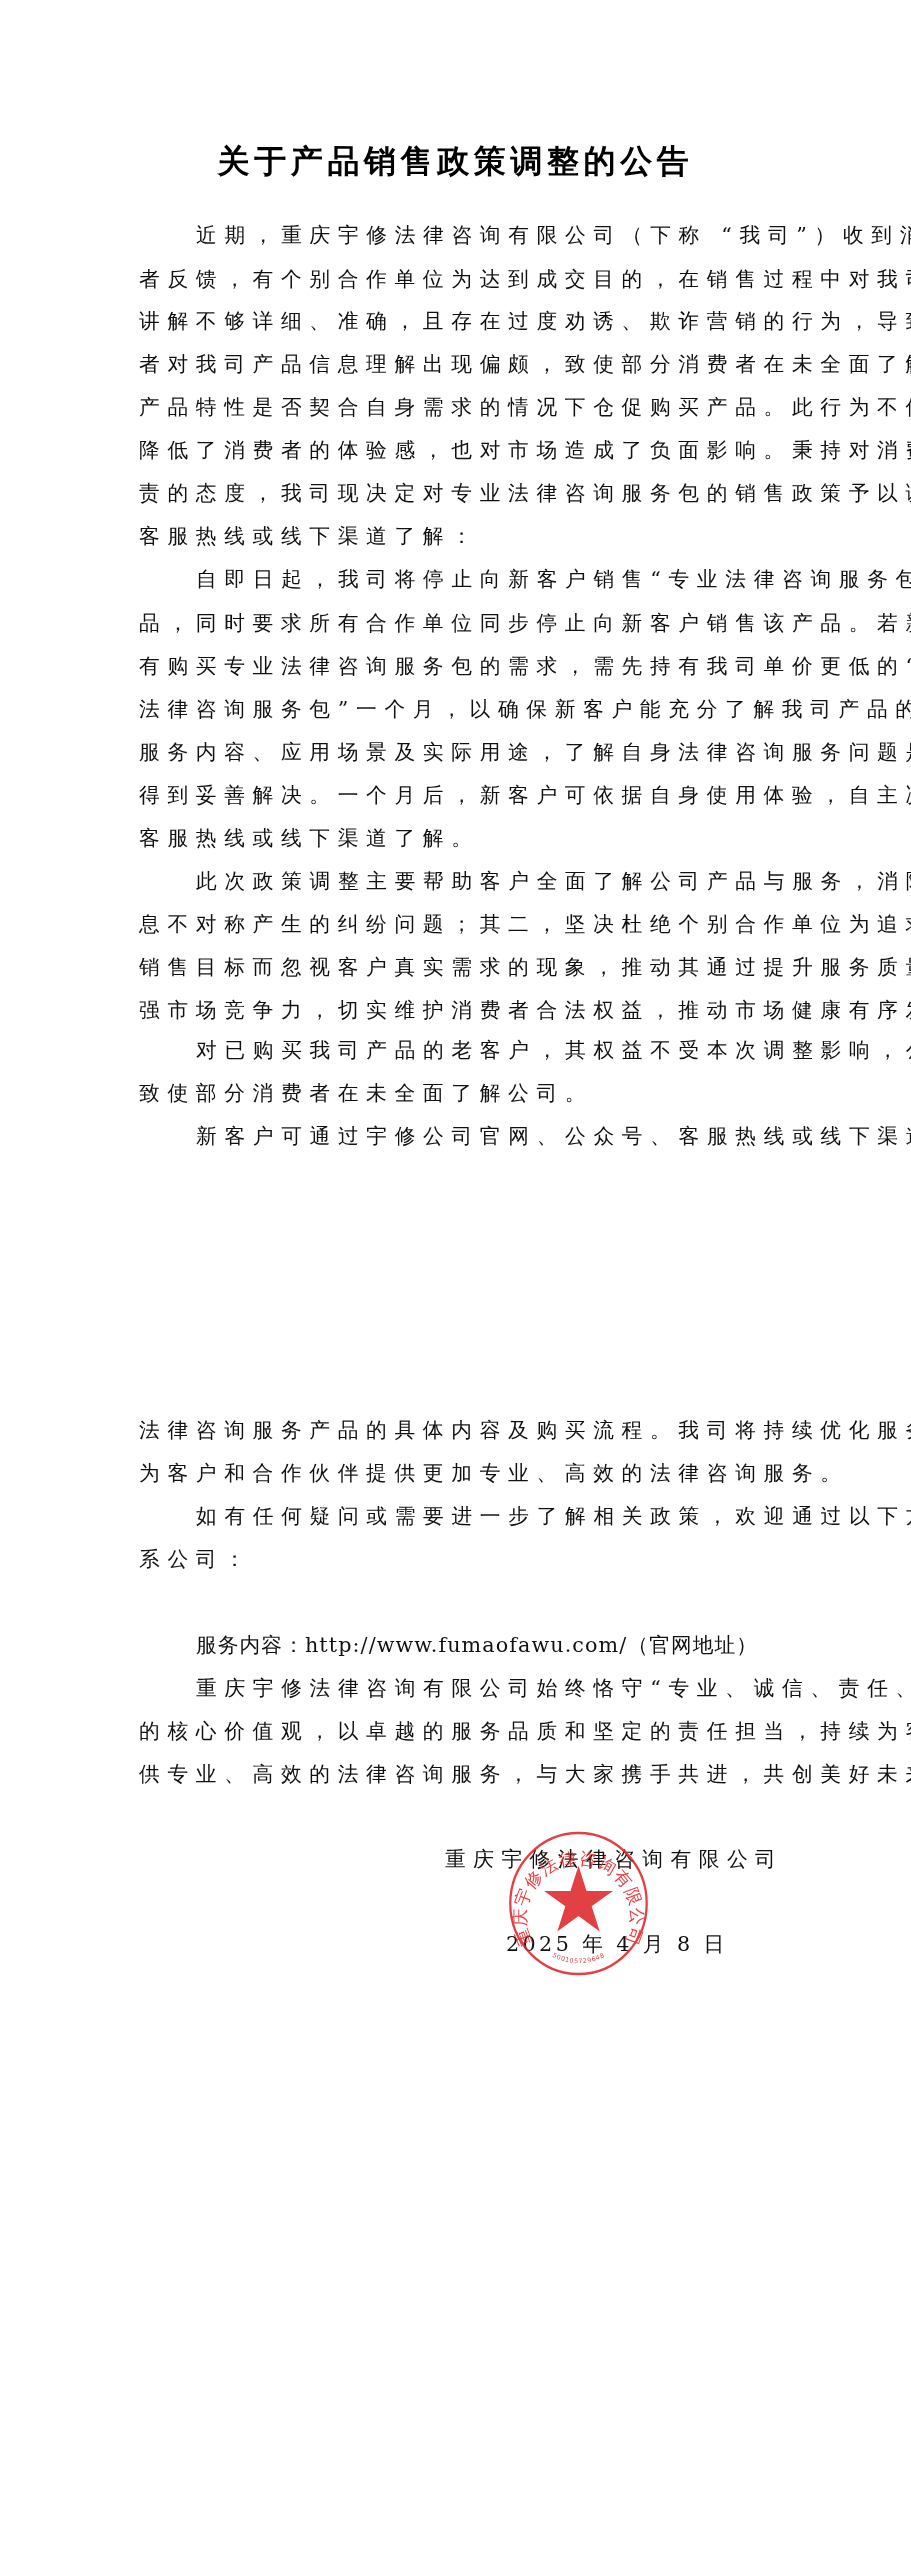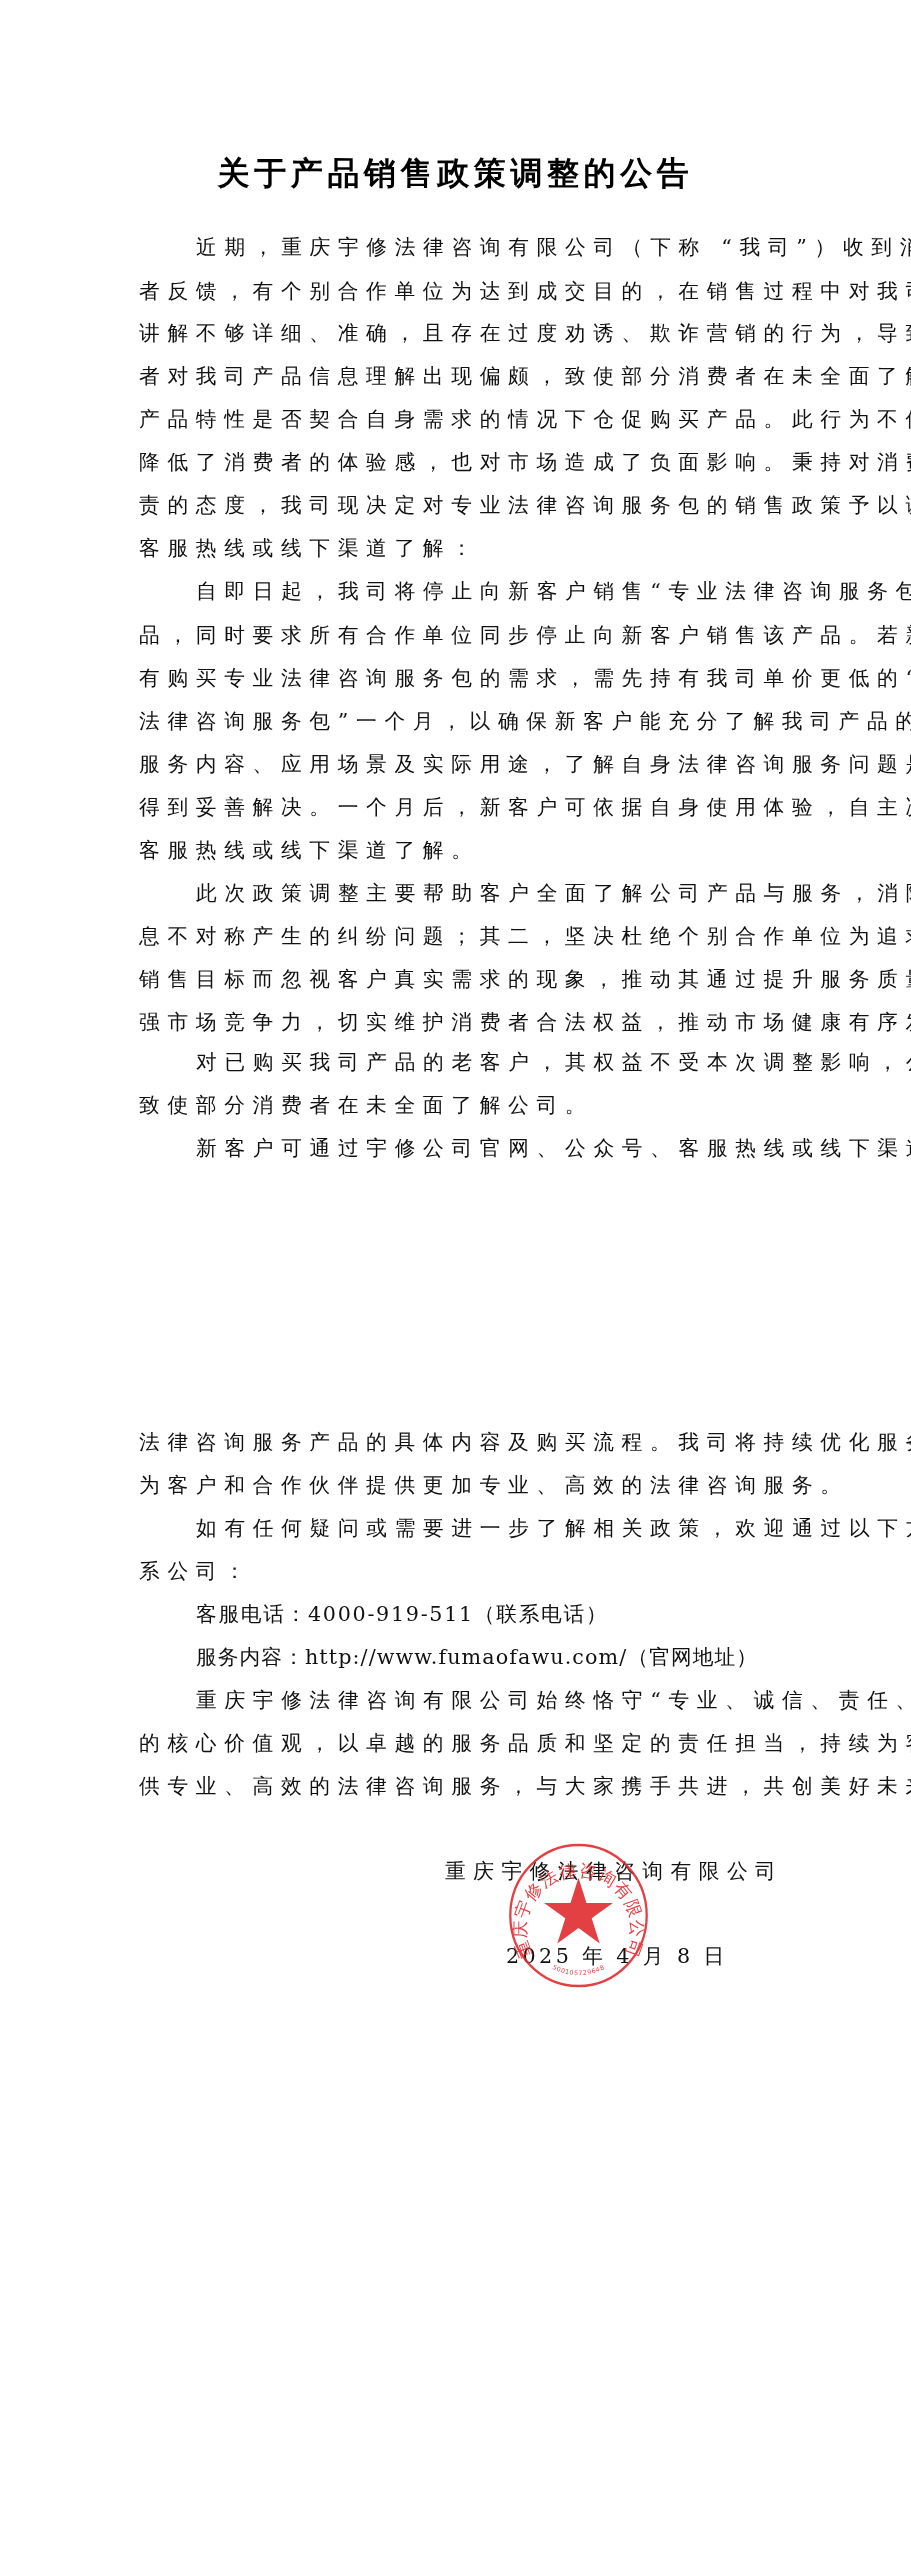--- a/index.html
+++ b/index.html
@@ -1,17 +1,17 @@
 <!DOCTYPE html>
 <html style="font-size:9.2px"><head>
 <meta charset="utf-8">
 <style>
   html, body { margin: 0; padding: 0; background: #ffffff; }
   body { width: 911px; height: 2576px; position: relative; overflow: hidden; }
-  .page { position: absolute; left: 0; top: 16px; width: 911px; height: 2112px; background: #fff; }
+  .page { position: absolute; left: 0; top: 4px; width: 911px; height: 2112px; background: #fff; }
   .title {
     position: absolute; left: 0; top: 139px; width: 911px; text-align: center;
     font-family: "DejaVu Sans", sans-serif; font-weight: bold; font-size: 32px;
     letter-spacing: 4.6px; color: #000; line-height: 37px;
   }
   .line {
     position: absolute; left: 139px; width: 631px; height: 43px; line-height: 43px;
     font-family: "DejaVu Serif", serif; font-size: 20.7px; color: #111;
     text-align: justify; text-align-last: justify; white-space: nowrap; overflow: visible;
   }
@@ -68,21 +68,20 @@
     <div class="line indent full" style="top:1111px">新客户可通过宇修公司官网、公众号、客服热线或线下渠道了解</div>
     <div class="line full" style="top:1405px">法律咨询服务产品的具体内容及购买流程。我司将持续优化服务流程，</div>
     <div class="line last" style="top:1448px">为客户和合作伙伴提供更加专业、高效的法律咨询服务。</div>
   </div>
 
   <div>
     <div class="line indent full" style="top:1491px">如有任何疑问或需要进一步了解相关政策，欢迎通过以下方式联</div>
     <div class="line last" style="top:1534px">系公司：</div>
   </div>
 
-  <div class="line indent last" style="top:1577px; letter-spacing:1.7px;">客服电话：4000-919-511（联系电话）</div>
   <div class="line indent last" style="top:1620px; letter-spacing:1.1px;">服务内容：http://www.fumaofawu.com/（官网地址）</div>
 
   <div>
     <div class="line indent full" style="top:1663px">重庆宇修法律咨询有限公司始终恪守“专业、诚信、责任、共赢”</div>
     <div class="line full" style="top:1706px">的核心价值观，以卓越的服务品质和坚定的责任担当，持续为客户提</div>
     <div class="line last" style="top:1749px">供专业、高效的法律咨询服务，与大家携手共进，共创美好未来。</div>
   </div>
 
   <div class="sig" style="left:445px; top:1834px;">重庆宇修法律咨询有限公司</div>
   <div class="sig" style="left:506px; top:1919px; letter-spacing:3.4px;">2025 年 4 月 8 日</div>

